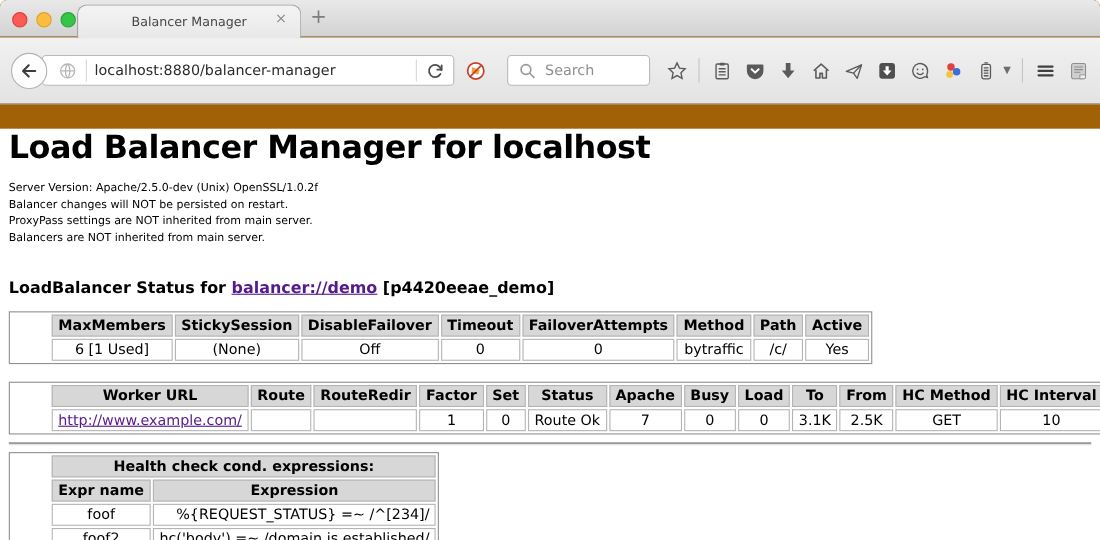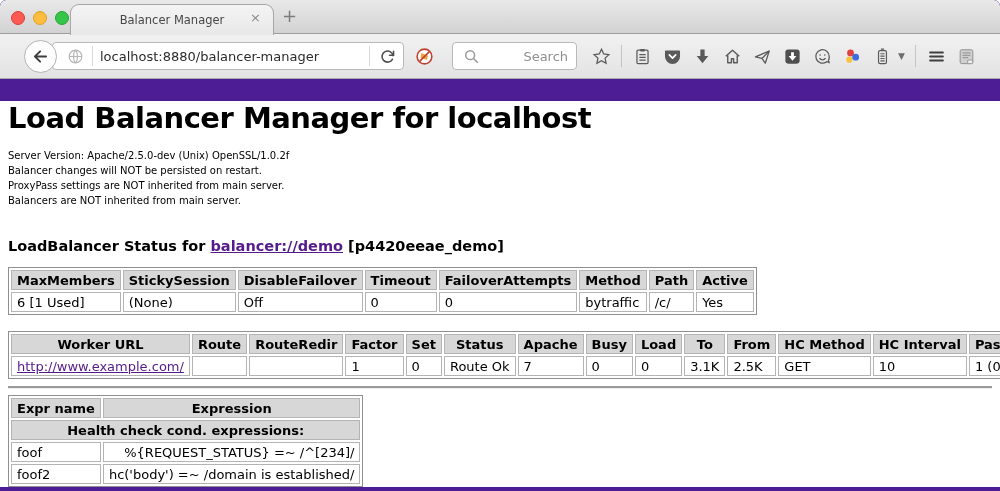--- a/index.html
+++ b/index.html
@@ -1,52 +1,52 @@
 <!DOCTYPE html>
 <html><head>
 <meta charset="utf-8">
 <style>
   html,body{margin:0;padding:0;background:#fff;}
-  .window{width:1000px;height:491px;font-family:"DejaVu Sans","Liberation Sans",sans-serif;position:relative;overflow:hidden;background:#4c1d95;border-radius:6px 6px 0 0;}
+  .window{width:1000px;height:491px;font-family:"DejaVu Sans","Liberation Sans",sans-serif;position:relative;overflow:hidden;background:#a16207;border-radius:6px 6px 0 0;}
   
   .titlebar{height:33px;background:linear-gradient(#e9e9e9,#d2d2d2);border-bottom:1px solid #9c9c9c;border-radius:6px 6px 0 0;position:relative;}
   .lights{position:absolute;left:11px;top:11px;display:flex;gap:8px;}
   .light{width:12px;height:12px;border-radius:50%;}
   .light.red{background:#fc5a52;border:1px solid #dd3e37;}
   .light.yellow{background:#fdbe40;border:1px solid #dfa023;}
   .light.green{background:#35c649;border:1px solid #27a532;}
   .tab{position:absolute;left:70px;top:4px;width:202px;height:30px;background:linear-gradient(#f4f4f4,#e8e8e8);border:1px solid #a6a6a6;border-bottom:none;border-radius:9px 9px 0 0;display:flex;align-items:center;justify-content:center;}
   .tab-title{font-size:11.5px;color:#474747;}
   .tab-close{position:absolute;right:12px;top:6px;font-size:13px;color:#8a8a8a;line-height:1;cursor:default;}
   .newtab{position:absolute;left:282px;top:5px;font-size:18px;color:#7c7c7c;}
   
-  .toolbar{height:45px;background:linear-gradient(#f1f1f1,#e3e3e3);border-bottom:1px solid #a9a9a9;display:flex;align-items:center;padding:0 24px;box-sizing:border-box;}
+  .toolbar{height:61px;background:linear-gradient(#f1f1f1,#e3e3e3);border-bottom:1px solid #a9a9a9;display:flex;align-items:center;padding:0 10px;box-sizing:border-box;}
   .backbtn{width:31px;height:31px;border-radius:50%;background:#fdfdfd;border:1px solid #b3b3b3;display:flex;align-items:center;justify-content:center;flex:0 0 auto;z-index:2;}
   .urlbar{margin-left:-5px;width:420px;height:28px;background:#fff;border:1px solid #b9b9b9;border-radius:4px;display:flex;align-items:center;padding:0 6px 0 12px;box-sizing:border-box;}
   .url-text{font-size:13px;color:#2b2b2b;flex:1;white-space:nowrap;overflow:hidden;}
   .vsep{width:1px;height:20px;background:#d8d8d8;margin:0 7px;}
-  .searchbox{width:145px;height:28px;background:#fff;border:1px solid #b9b9b9;border-radius:4px;display:flex;align-items:center;padding:0 8px;box-sizing:border-box;margin-left:12px;gap:36px;}
+  .searchbox{width:145px;height:28px;background:#fff;border:1px solid #b9b9b9;border-radius:4px;display:flex;align-items:center;padding:0 8px;box-sizing:border-box;margin-left:12px;}
   .search-ph{font-size:13px;color:#8f8f8f;margin-left:6px;}
   .iconstrip{display:flex;align-items:center;gap:10px;margin-left:14px;flex:1;justify-content:space-between;}
   .icon{width:20px;height:20px;display:flex;align-items:center;justify-content:center;flex:0 0 auto;}
   .icon svg{width:19px;height:19px;}
   .toolsep{width:1px;height:22px;background:#c4c4c4;}
   .caret{font-size:9px;color:#6d6d6d;margin-left:-4px;}
   .blockicon{margin:0 6px 0 10px;}
   
   .content{padding:0 8px;background:#fff;}
   h1{margin:22px 0 0 0;font-size:29px;font-weight:bold;color:#000;letter-spacing:-0.5px;}
   .info{margin-top:13px;font-size:10px;color:#000;}
   .info div{line-height:15px;}
   .status-h{margin-top:30px;font-size:14.5px;font-weight:bold;color:#000;}
   a.plink{color:#551a8b;}
-  table{border:1px solid #8f8f8f;border-spacing:2px;background:#fff;margin-top:13px;}
+  table{border:1px solid #8f8f8f;border-spacing:2px;background:#fff;margin-top:13px;padding-left:36px;}
   th,td{border:1px solid #b4b4b4;font-size:13px;padding:0 5px;height:18px;white-space:nowrap;}
   th{background:#d7d7d7;font-weight:bold;text-align:center;}
-  td{color:#000;}
+  td{text-align:center;color:#000;}
   td.left{text-align:right;}
   .hr{border:0;border-top:2px solid #9a9a9a;border-bottom:1px solid #ececec;margin:7px 0 6px 0;}
 </style>
 </head>
 <body>
 
 <div class="window">
 
   <div class="titlebar">
     <div class="lights">
@@ -261,27 +261,27 @@
 
       </tr>
     </tbody>
       </table>
 
     <hr class="hr">
 
     <table style="margin-top:0">
       <tbody>
           <tr>
+        <th colspan="2">Health check cond. expressions:</th>
+      </tr>
+      <tr>
         <th style="width:76px">Expr name</th>
         <th style="width:222px">Expression</th>
       </tr>
       <tr>
-        <th colspan="2">Health check cond. expressions:</th>
-      </tr>
-      <tr>
         <td>foof</td>
         <td class="left">%{REQUEST_STATUS} =~ /^[234]/</td>
       </tr>
       <tr>
         <td>foof2</td>
         <td class="left">hc('body') =~ /domain is established/</td>
       </tr>
     </tbody>
       </table>
 

